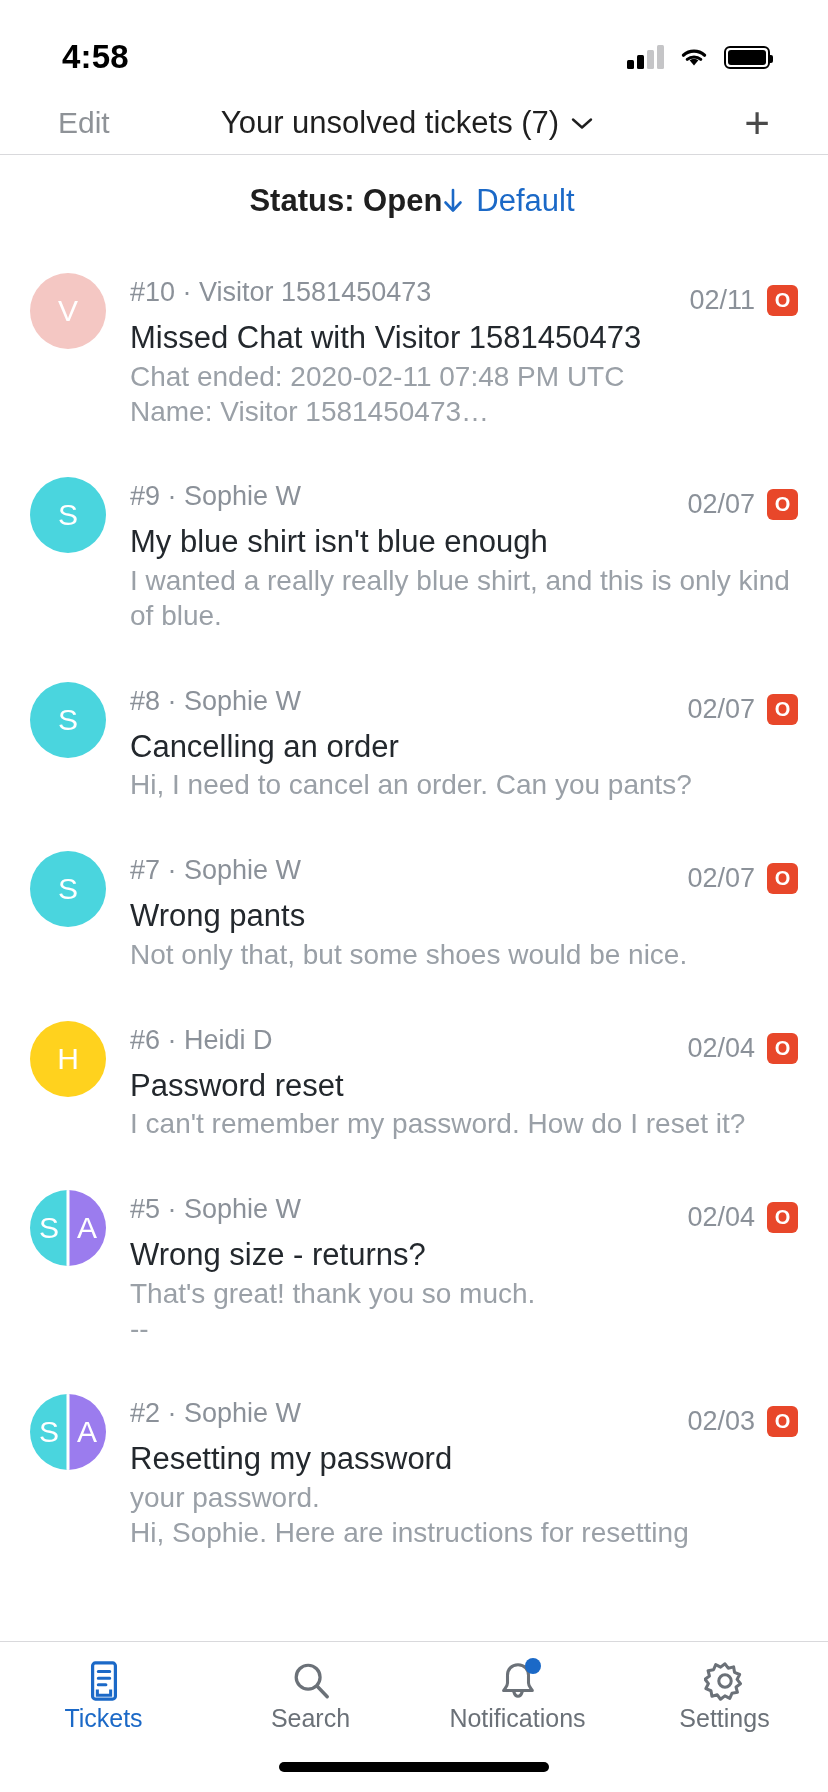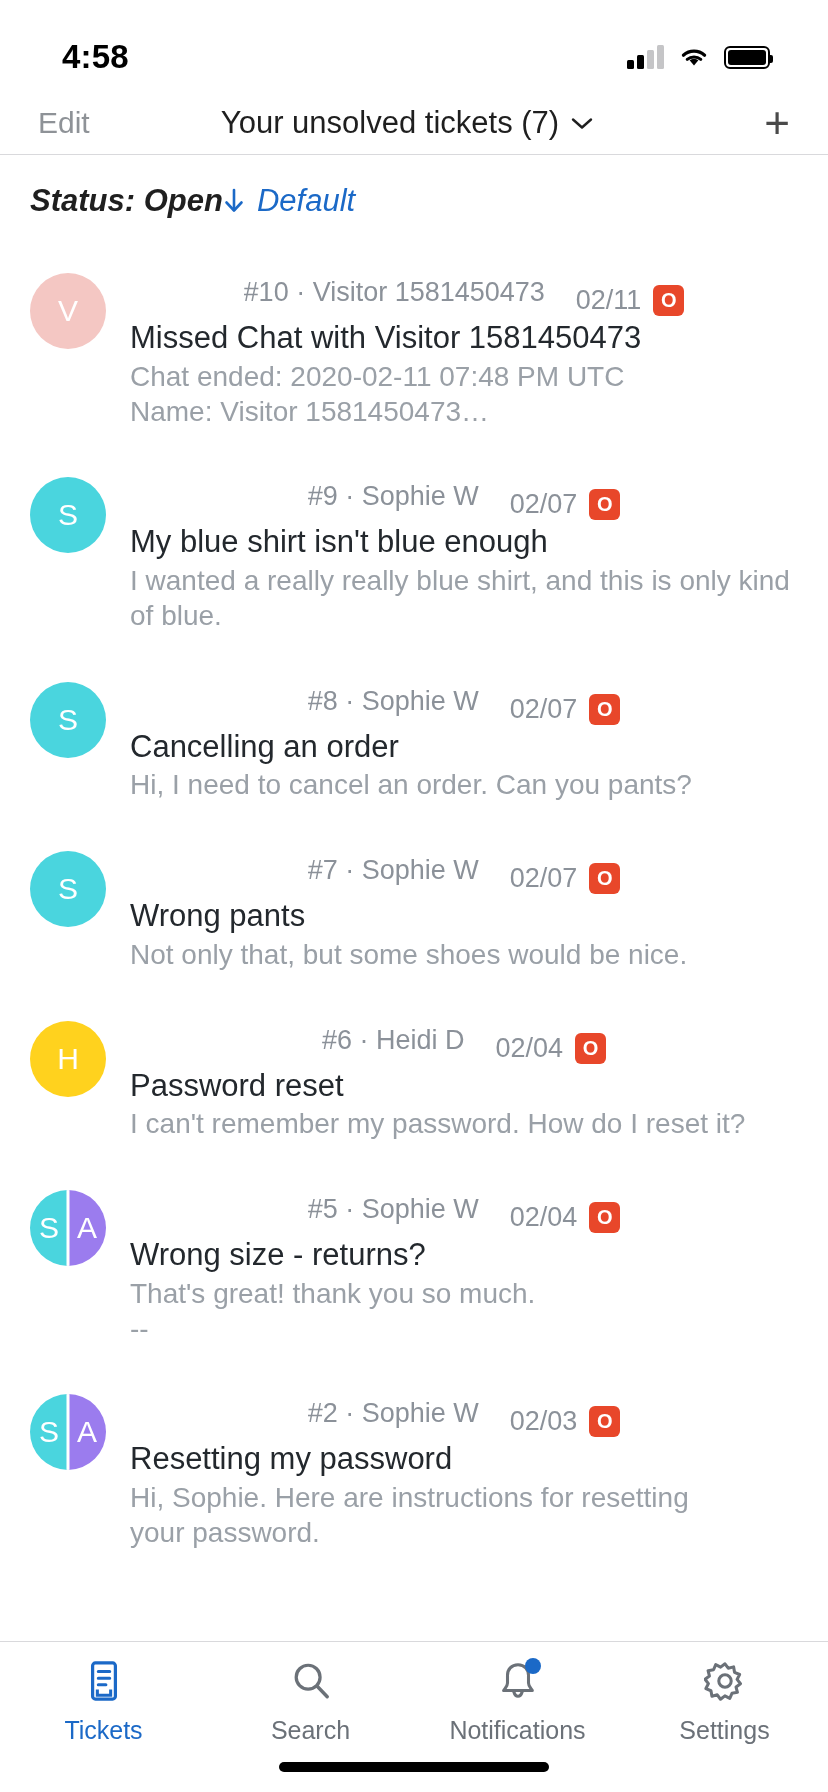--- a/index.html
+++ b/index.html
@@ -36,21 +36,21 @@
   }
   .batt::after {
     content: ""; position: absolute; right: -5px; top: 7px;
     width: 3px; height: 8px; background: #000; border-radius: 0 2px 2px 0;
   }
   .batt i { display: block; width: 100%; height: 100%; background: #000; border-radius: 3px; }
 
   
   .navbar {
     height: 62px; display: flex; align-items: center;
-    padding: 0 38px; position: relative;
+    padding: 0 58px; position: relative;
   }
   .nav-edit {
     font-size: 30px; color: #8e9297; font-weight: 400;
   }
   .nav-title-wrap {
     position: absolute; left: 0; right: 14px; display: flex;
     align-items: center; justify-content: center; gap: 12px;
     pointer-events: none;
   }
   .nav-title-btn {
@@ -62,21 +62,21 @@
   .chev { width: 22px; height: 13px; }
   .nav-plus {
     margin-left: auto; font-size: 44px; color: #4a4a4a; font-weight: 300;
     line-height: 1; position: relative; z-index: 2;
   }
   .nav-sep { height: 1px; background: #d9d9dc; width: 100%; }
 
   
   .filterbar {
     height: 92px; display: flex; align-items: center;
-    justify-content: flex-start; padding: 0 34px 0 30px; font-style: italic;
+    justify-content: center; padding: 0 34px 0 30px;
   }
   .filter-status { font-size: 31px; font-weight: 700; color: #1f1f1f; }
   .sort { display: flex; align-items: center; gap: 12px; }
   .sort-arrow { width: 22px; height: 26px; }
   .sort-label { font-size: 31px; color: #1b69c7; }
 
   
   .list { }
   .ticket {
     display: flex; padding: 22px 30px 22px 30px; gap: 24px;
@@ -100,21 +100,21 @@
   .avatar .half.right { right: 0; }
   .avatar .glyph {
     font-size: 30px; color: #ffffff; font-weight: 400; line-height: 1;
   }
   .avatar.split::after {
     content: ""; position: absolute; left: 50%; top: 0; width: 3px;
     height: 100%; background: #ffffff; transform: translateX(-50%);
   }
   .body { flex: 1 1 auto; min-width: 0; }
   .meta-row {
-    display: flex; align-items: center; justify-content: center;
+    display: flex; align-items: center; justify-content: space-between;
     gap: 31px; margin-bottom: 3px;
   }
   .meta-left {
     font-size: 27px; color: #8b9199; white-space: nowrap;
     overflow: hidden; text-overflow: ellipsis;
   }
   .meta-right { display: flex; align-items: center; gap: 12px; flex: 0 0 auto; margin-top: 16px; }
   .date { font-size: 27px; color: #8b9199; }
   .badge {
     width: 31px; height: 31px; border-radius: 6px;
@@ -135,21 +135,21 @@
   .tabbar {
     position: absolute; left: 0; right: 0; bottom: 0;
     background: #ffffff;
   }
   .tab-sep { height: 1px; background: #d9d9dc; }
   .tabs {
     display: flex; height: 150px; padding-top: 16px;
   }
   .tab {
     flex: 1 1 0; display: flex; flex-direction: column;
-    align-items: center; gap: 12px;
+    align-items: center; 
   }
   .tab-icon { height: 46px; display: flex; align-items: center; justify-content: center; position: relative; }
   .tab-label { font-size: 25px; color: #6b7178; }
   .tab.active .tab-label { color: #1b69c7; }
   .dot {
     position: absolute; width: 16px; height: 16px; border-radius: 50%;
     background: #1b69c7; top: 0px; right: -2px;
   }
   .home-indicator {
     position: absolute; bottom: 20px; left: 50%; transform: translateX(-50%);
@@ -333,22 +333,22 @@
       <div class="body">
         <div class="meta-row">
           <div class="meta-left">#2 · Sophie W</div>
           <div class="meta-right">
             <div class="date">02/03</div>
             <div class="badge" style="background: rgb(232, 71, 42);">O</div>
           </div>
         </div>
         <div class="subject">Resetting my password</div>
         <div class="preview">
+          <span class="pl">your password.</span>
           <span class="pl">Hi, Sophie. Here are instructions for resetting</span>
-          <span class="pl">your password.</span>
         </div>
       </div>
     </div>
   </div>
 
 <div class="tabbar">
   <div class="tab-sep"></div>
   <div class="tabs" id="tabs">
       <div class="tab active">
         <div class="tab-icon">

